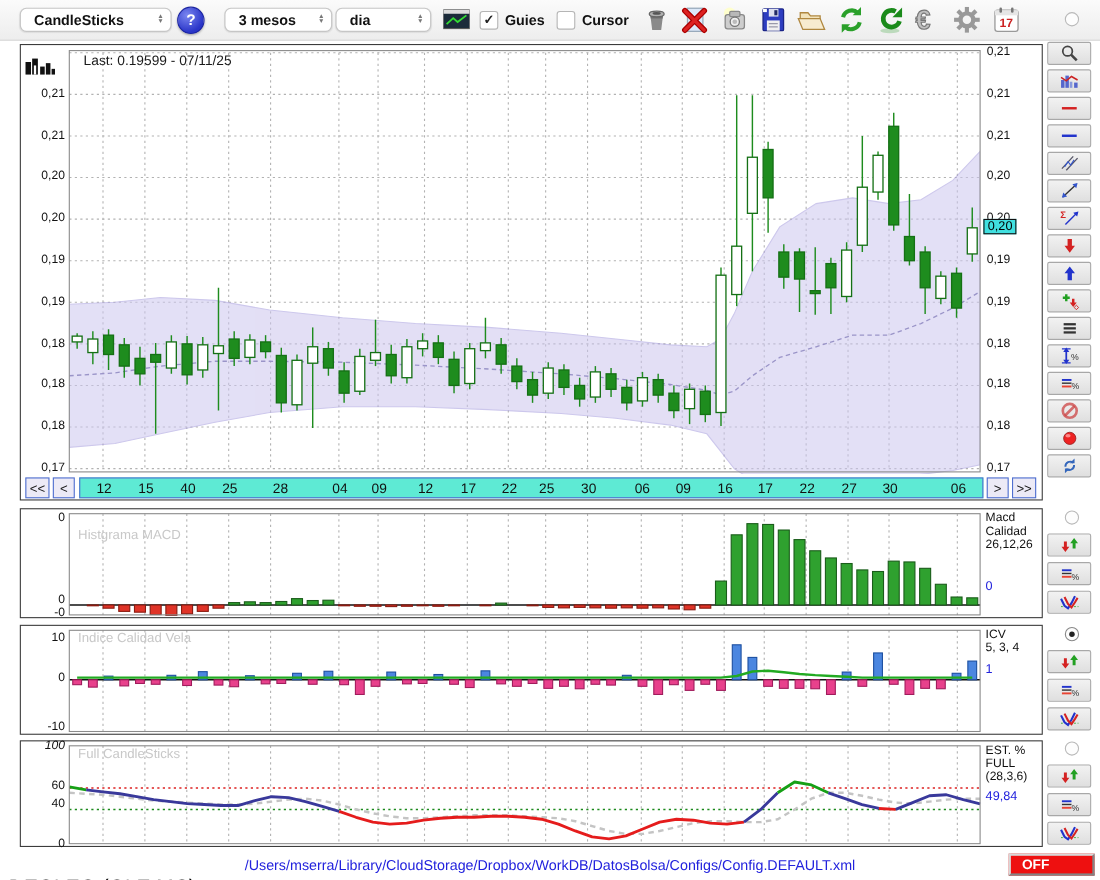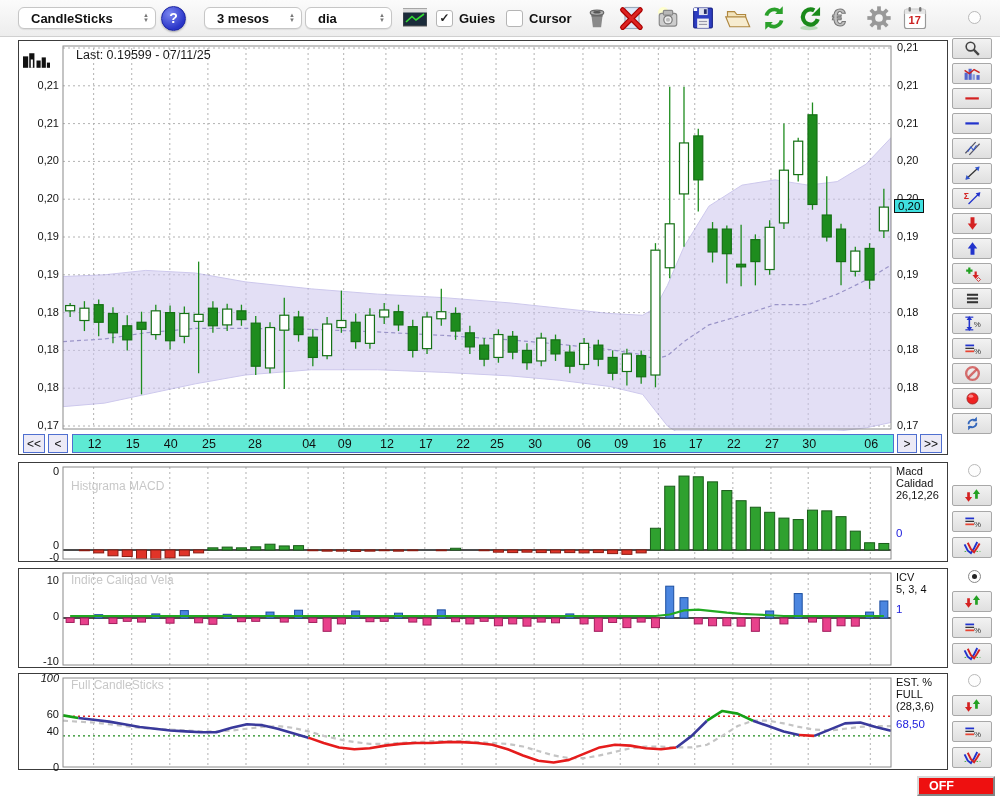--- a/index.html
+++ b/index.html
@@ -594,21 +594,21 @@
       <rect x="44" y="4" width="828" height="89" fill="none" stroke="#8a8a8a"></rect>
     </svg>
   <div class="ptitle" style="left:52px;top:4px;">Full CandleSticks</div>
   <div id="stoch-labels">
       <div class="axlbl" style="left: 2px; top: -2px; font-style: italic;">100</div>
       <div class="axlbl" style="left: 2px; top: 33.6px;">60</div>
       <div class="axlbl" style="left: 2px; top: 51.4px;">40</div>
       <div class="axlbl" style="left: 2px; top: 87px;">0</div>
     </div>
   <div class="pinfo" style="left:877px;top:2px;"><span>EST. %</span><br><span>FULL</span><br><span>(28,3,6)</span></div>
-  <div class="pval" style="left:877px;top:44px;">68,50</div>
+  <div class="pval" style="left:877px;top:44px;">49,84</div>
 </div>
 
 <div id="sidebar">
     <div class="sbtn" style="top: 38px;">
       <svg viewBox="0 0 24 24" width="19" height="19">
         <circle cx="9.5" cy="9.5" r="5.5" fill="none" stroke="#444" stroke-width="2"></circle>
         <line x1="13.5" y1="13.5" x2="20" y2="20" stroke="#444" stroke-width="3"></line>
       </svg>
     </div>
     <div class="sbtn" style="top: 63px;">
@@ -779,14 +779,15 @@
         <polyline points="2,8 6,16 10,19 14,13 18,5" fill="none" stroke="#2233cc" stroke-width="2.4"></polyline>
         <polyline points="6,6 10,14 14,18 18,12 21,7" fill="none" stroke="#d42222" stroke-width="2.4"></polyline>
         <line x1="2" y1="17" x2="6" y2="17" stroke="#22a022" stroke-dasharray="2,2"></line>
         <line x1="17" y1="17" x2="22" y2="17" stroke="#22a022" stroke-dasharray="2,2"></line>
       </svg>
     </div>
   </div>
 
 <div id="statusbar" class="abs">
   <div id="symbol">DEOLEO (OLE.MC)</div>
+  <div id="cfgpath">/Users/mserra/Library/CloudStorage/Dropbox/WorkDB/DatosBolsa/Configs/Config.DEFAULT.xml</div>
   <div id="offbtn">OFF</div>
 </div>
 
 </body></html>

